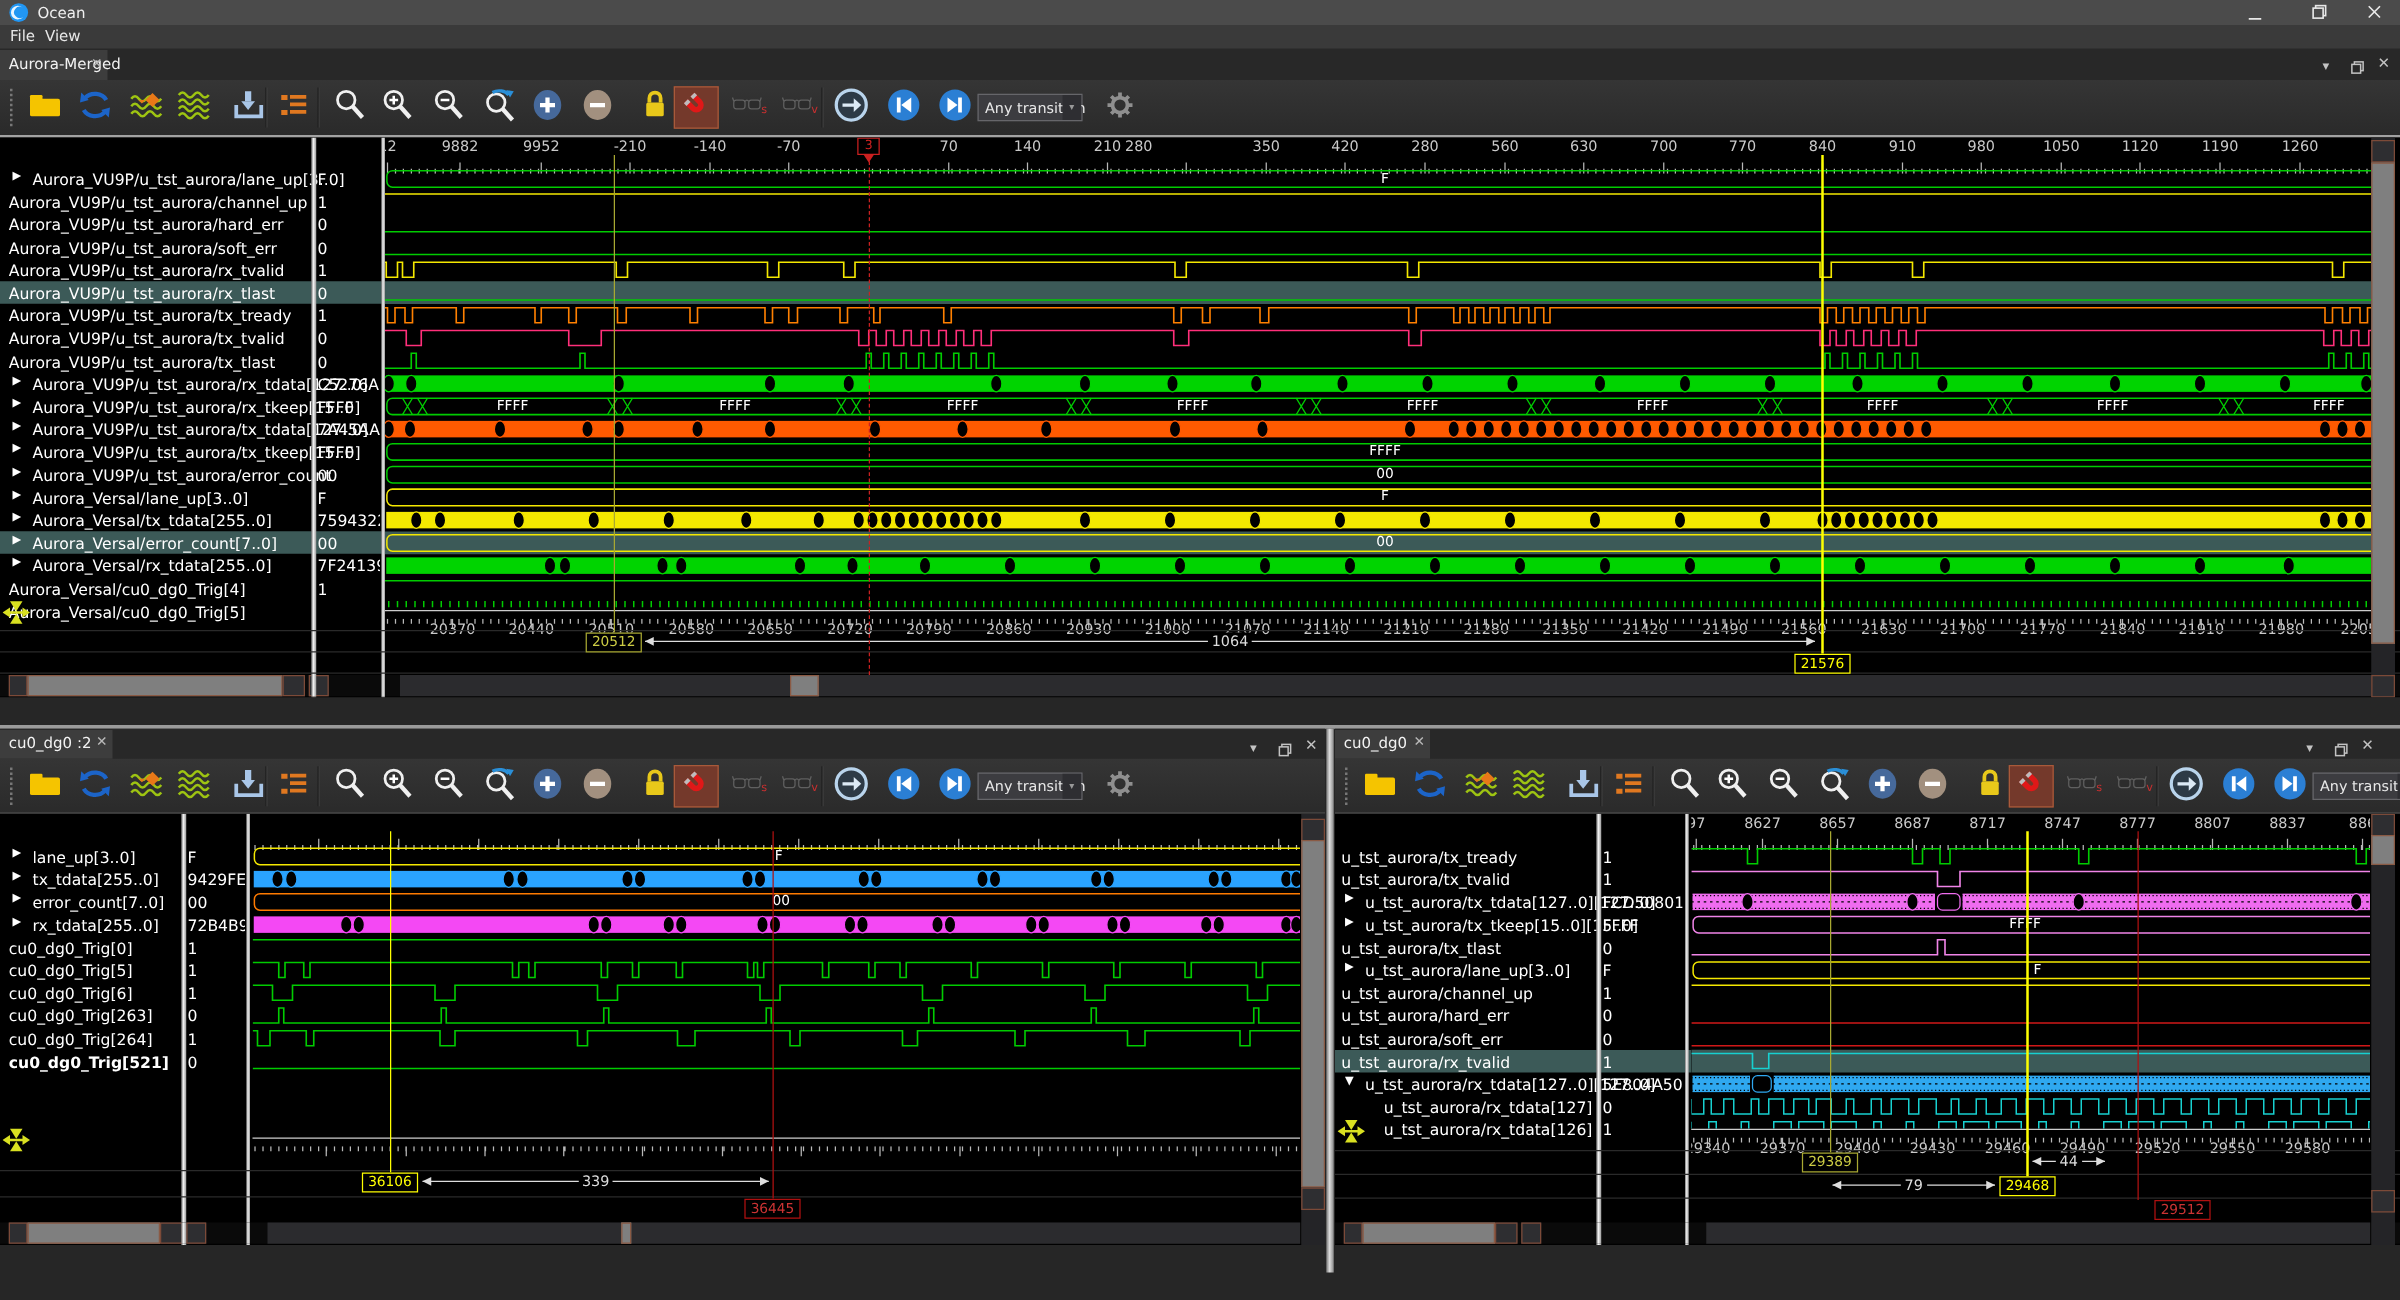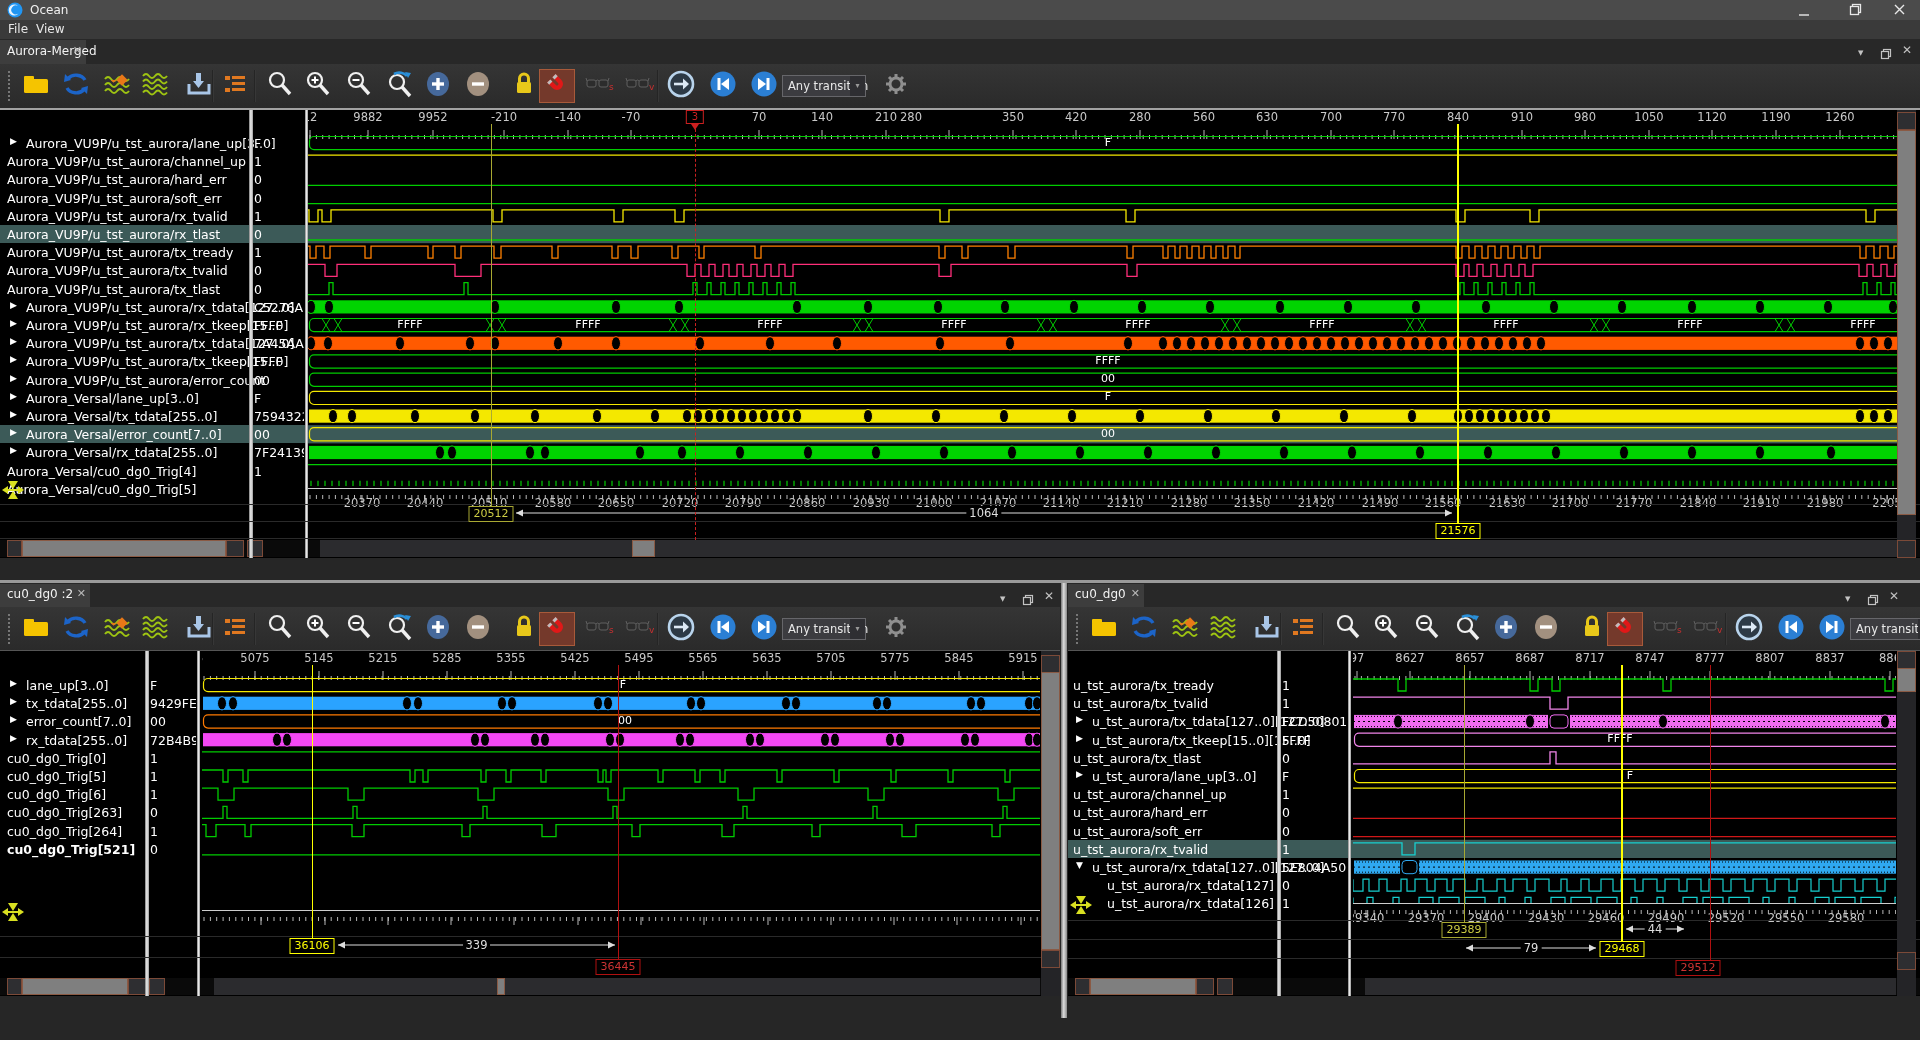--- a/index.html
+++ b/index.html
@@ -836,36 +836,20 @@
       <div class="abs" style="left: 0px; top: 170.6px; width: 198px; height: 18.2px; overflow: hidden;">
         <div class="abs" style="left: 7px; top: 2px; white-space: nowrap; font-size: 12.5px; color: rgb(255, 255, 255);">cu0_dg0_Trig[264]</div>
       </div>
       <div class="abs" style="left: 150px; top: 172.6px; width: 46px; height: 16.2px; overflow: hidden; white-space: nowrap; font-size: 12.5px; color: rgb(255, 255, 255);">1</div>
       <div class="abs" style="left: 0px; top: 188.8px; width: 198px; height: 18.2px; overflow: hidden; font-weight: bold;">
         <div class="abs" style="left: 7px; top: 2px; white-space: nowrap; font-size: 12.5px; color: rgb(255, 255, 255);">cu0_dg0_Trig[521]</div>
       </div>
       <div class="abs" style="left: 150px; top: 190.8px; width: 46px; height: 16.2px; overflow: hidden; white-space: nowrap; font-size: 12.5px; color: rgb(255, 255, 255);">0</div>
       <div class="abs" style="left: 145px; top: 0px; width: 4px; height: 345px; background: linear-gradient(90deg, rgb(119, 119, 119), rgb(240, 240, 240) 45%, rgb(153, 153, 153));"></div>
       <div class="abs" style="left: 197px; top: 0px; width: 3px; height: 345px; background: linear-gradient(90deg, rgb(119, 119, 119), rgb(240, 240, 240) 45%, rgb(153, 153, 153));"></div>
-      <div class="abs" style="left: 202px; top: 0px; width: 838px; height: 24px; overflow: hidden;">
-        <div class="abs tl-label" style="left: -6px; top: 0px;">05</div>
-        <div class="abs tl-label" style="left: 53px; top: 0px;">5075</div>
-        <div class="abs tl-label" style="left: 117px; top: 0px;">5145</div>
-        <div class="abs tl-label" style="left: 181px; top: 0px;">5215</div>
-        <div class="abs tl-label" style="left: 245px; top: 0px;">5285</div>
-        <div class="abs tl-label" style="left: 309px; top: 0px;">5355</div>
-        <div class="abs tl-label" style="left: 373px; top: 0px;">5425</div>
-        <div class="abs tl-label" style="left: 437px; top: 0px;">5495</div>
-        <div class="abs tl-label" style="left: 501px; top: 0px;">5565</div>
-        <div class="abs tl-label" style="left: 565px; top: 0px;">5635</div>
-        <div class="abs tl-label" style="left: 629px; top: 0px;">5705</div>
-        <div class="abs tl-label" style="left: 693px; top: 0px;">5775</div>
-        <div class="abs tl-label" style="left: 757px; top: 0px;">5845</div>
-        <div class="abs tl-label" style="left: 821px; top: 0px;">5915</div>
-      </div>
       <div class="abs" style="left: 202px; top: 14px; width: 838px; height: 10px;"><svg width="838" height="10">
           <path d="M2.0 10 v-4M8.4 10 v-4M14.7 10 v-4M21.1 10 v-4M27.4 10 v-4M33.8 10 v-4M40.2 10 v-4M46.5 10 v-4M52.9 10 v-4M59.2 10 v-4M65.6 10 v-4M72.0 10 v-4M78.3 10 v-4M84.7 10 v-4M91.0 10 v-4M97.4 10 v-4M103.8 10 v-4M110.1 10 v-4M116.5 10 v-4M122.8 10 v-4M129.2 10 v-4M135.6 10 v-4M141.9 10 v-4M148.3 10 v-4M154.6 10 v-4M161.0 10 v-4M167.4 10 v-4M173.7 10 v-4M180.1 10 v-4M186.4 10 v-4M192.8 10 v-4M199.2 10 v-4M205.5 10 v-4M211.9 10 v-4M218.2 10 v-4M224.6 10 v-4M231.0 10 v-4M237.3 10 v-4M243.7 10 v-4M250.0 10 v-4M256.4 10 v-4M262.8 10 v-4M269.1 10 v-4M275.5 10 v-4M281.8 10 v-4M288.2 10 v-4M294.6 10 v-4M300.9 10 v-4M307.3 10 v-4M313.6 10 v-4M320.0 10 v-4M326.4 10 v-4M332.7 10 v-4M339.1 10 v-4M345.4 10 v-4M351.8 10 v-4M358.2 10 v-4M364.5 10 v-4M370.9 10 v-4M377.2 10 v-4M383.6 10 v-4M390.0 10 v-4M396.3 10 v-4M402.7 10 v-4M409.0 10 v-4M415.4 10 v-4M421.8 10 v-4M428.1 10 v-4M434.5 10 v-4M440.8 10 v-4M447.2 10 v-4M453.6 10 v-4M459.9 10 v-4M466.3 10 v-4M472.6 10 v-4M479.0 10 v-4M485.4 10 v-4M491.7 10 v-4M498.1 10 v-4M504.4 10 v-4M510.8 10 v-4M517.2 10 v-4M523.5 10 v-4M529.9 10 v-4M536.2 10 v-4M542.6 10 v-4M549.0 10 v-4M555.3 10 v-4M561.7 10 v-4M568.0 10 v-4M574.4 10 v-4M580.8 10 v-4M587.1 10 v-4M593.5 10 v-4M599.8 10 v-4M606.2 10 v-4M612.6 10 v-4M618.9 10 v-4M625.3 10 v-4M631.6 10 v-4M638.0 10 v-4M644.4 10 v-4M650.7 10 v-4M657.1 10 v-4M663.4 10 v-4M669.8 10 v-4M676.2 10 v-4M682.5 10 v-4M688.9 10 v-4M695.2 10 v-4M701.6 10 v-4M708.0 10 v-4M714.3 10 v-4M720.7 10 v-4M727.0 10 v-4M733.4 10 v-4M739.8 10 v-4M746.1 10 v-4M752.5 10 v-4M758.8 10 v-4M765.2 10 v-4M771.6 10 v-4M777.9 10 v-4M784.3 10 v-4M790.6 10 v-4M797.0 10 v-4M803.4 10 v-4M809.7 10 v-4M816.1 10 v-4M822.4 10 v-4M828.8 10 v-4M835.2 10 v-4M-6 10 v-9M53 10 v-9M117 10 v-9M181 10 v-9M245 10 v-9M309 10 v-9M373 10 v-9M437 10 v-9M501 10 v-9M565 10 v-9M629 10 v-9M693 10 v-9M757 10 v-9M821 10 v-9" stroke="#b8b8b8" stroke-width="1" fill="none"></path>
         </svg></div>
       <div class="abs" style="left: 202px; top: 25px; width: 838px; height: 182px; overflow: hidden;"><svg width="838" height="182">
           <rect x="1.5" y="2.5" width="848" height="13.2" rx="4.5" fill="none" stroke="#f4e800" stroke-width="1.2"></rect>
           <rect x="1" y="20.7" width="837" height="13.2" fill="#2aa3ff"></rect>
           <ellipse cx="20" cy="27.299999999999997" rx="4.5" ry="6.6" fill="#000" stroke="#2aa3ff" stroke-width="1"></ellipse>
           <ellipse cx="31" cy="27.299999999999997" rx="4.5" ry="6.6" fill="#000" stroke="#2aa3ff" stroke-width="1"></ellipse>
           <ellipse cx="205" cy="27.299999999999997" rx="4.5" ry="6.6" fill="#000" stroke="#2aa3ff" stroke-width="1"></ellipse>
           <ellipse cx="216" cy="27.299999999999997" rx="4.5" ry="6.6" fill="#000" stroke="#2aa3ff" stroke-width="1"></ellipse>
@@ -1267,21 +1251,21 @@
           <polygon points="398,297 405,293.5 405,300.5" fill="#ddd"></polygon>
           <polygon points="528,297 521,293.5 521,300.5" fill="#ddd"></polygon>
         </svg></div>
       <div class="abs tl-label" style="left: 587px; top: 271px; background: rgb(0, 0, 0); padding: 0px 3px; color: rgb(221, 221, 221);">44</div>
       <div class="abs tl-label" style="left: 463px; top: 290px; background: rgb(0, 0, 0); padding: 0px 3px; color: rgb(221, 221, 221);">79</div>
       <div class="abs" style="left: 395.5px; top: 14px; width: 0px; height: 257px; border-left: 1px solid rgb(168, 168, 50);"></div>
       <div class="abs cursorbox" style="left: 396px; top: 271px; border-color: rgb(168, 168, 50); color: rgb(204, 204, 68);">29389</div>
       <div class="abs" style="left: 553px; top: 14px; width: 0px; height: 276px; border-left: 2px solid rgb(255, 255, 0);"></div>
       <div class="abs cursorbox" style="left: 554px; top: 290px; border-color: rgb(255, 255, 0); color: rgb(255, 255, 0);">29468</div>
       <div class="abs" style="left: 641.5px; top: 14px; width: 0px; height: 295px; border-left: 1px solid rgb(176, 16, 16);"></div>
-      <div class="abs cursorbox" style="left: 630px; top: 309px; border-color: rgb(176, 16, 16); color: rgb(204, 51, 51);">29512</div>
+      <div class="abs cursorbox" style="left: 678px; top: 309px; border-color: rgb(176, 16, 16); color: rgb(204, 51, 51);">29512</div>
       <div class="abs" style="left: 2px; top: 244px; width: 22px; height: 20px;"><svg width="22" height="20" viewBox="0 0 22 20">
           <g fill="#d9e021">
             <polygon points="6,1 16,1 11,9"></polygon>
             <polygon points="6,19 16,19 11,11"></polygon>
             <polygon points="0,10 6,6 6,14"></polygon>
             <polygon points="22,10 16,6 16,14"></polygon>
             <rect x="4" y="9" width="14" height="2"></rect>
           </g>
         </svg></div>
       <div class="abs" style="left: 0px; top: 327px; width: 852px; height: 17px; background: rgb(10, 10, 10);"></div>

